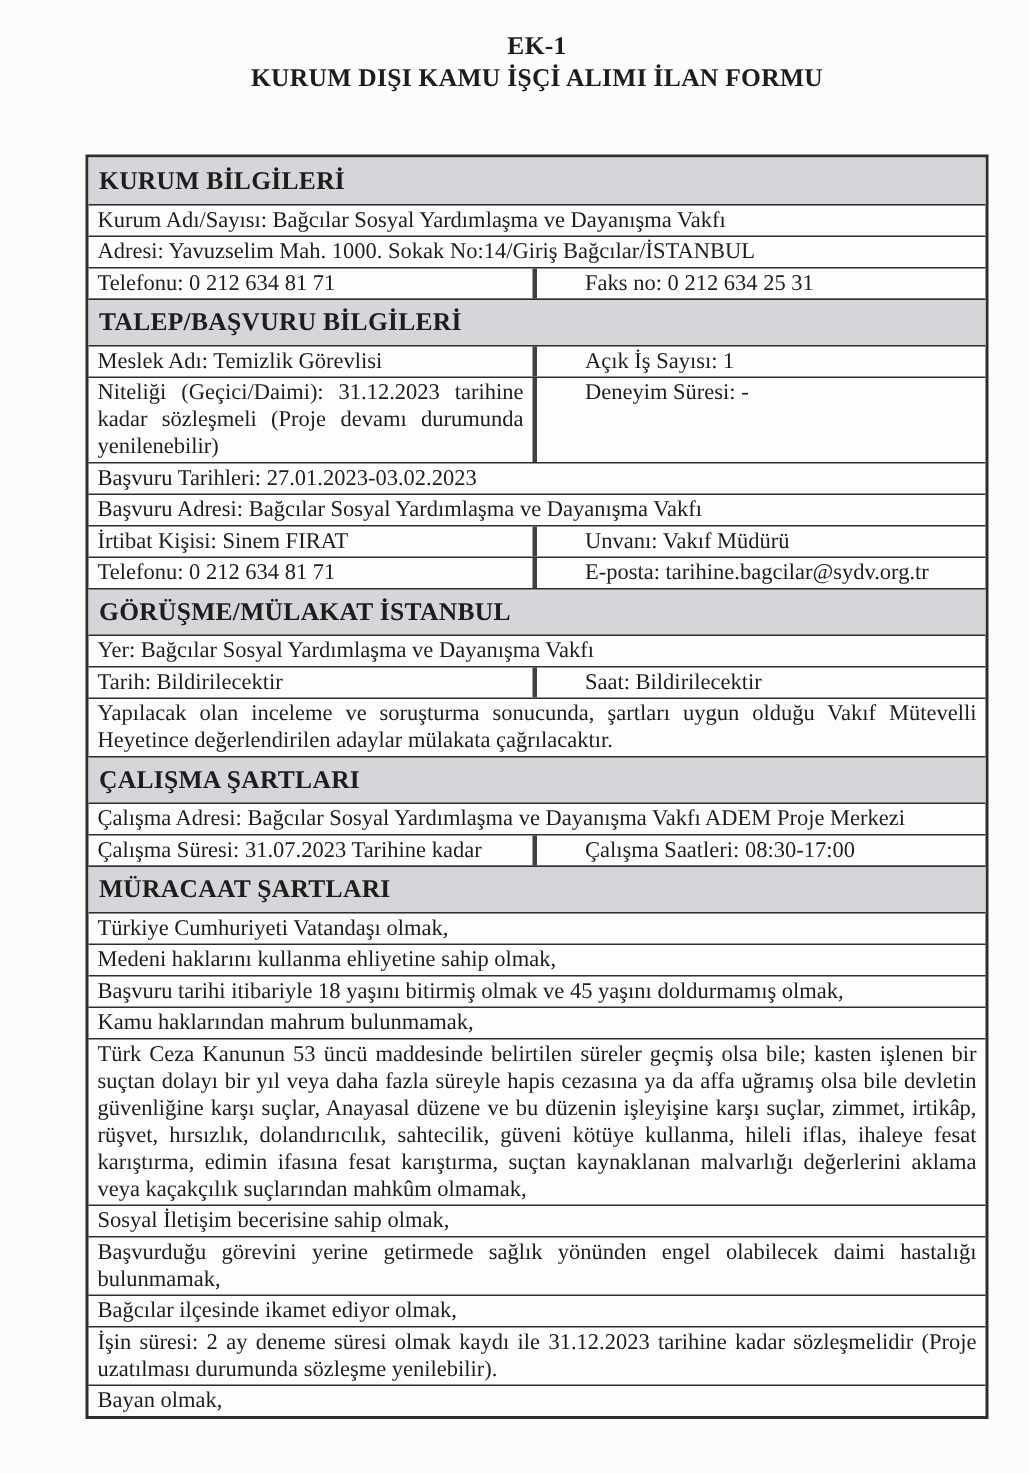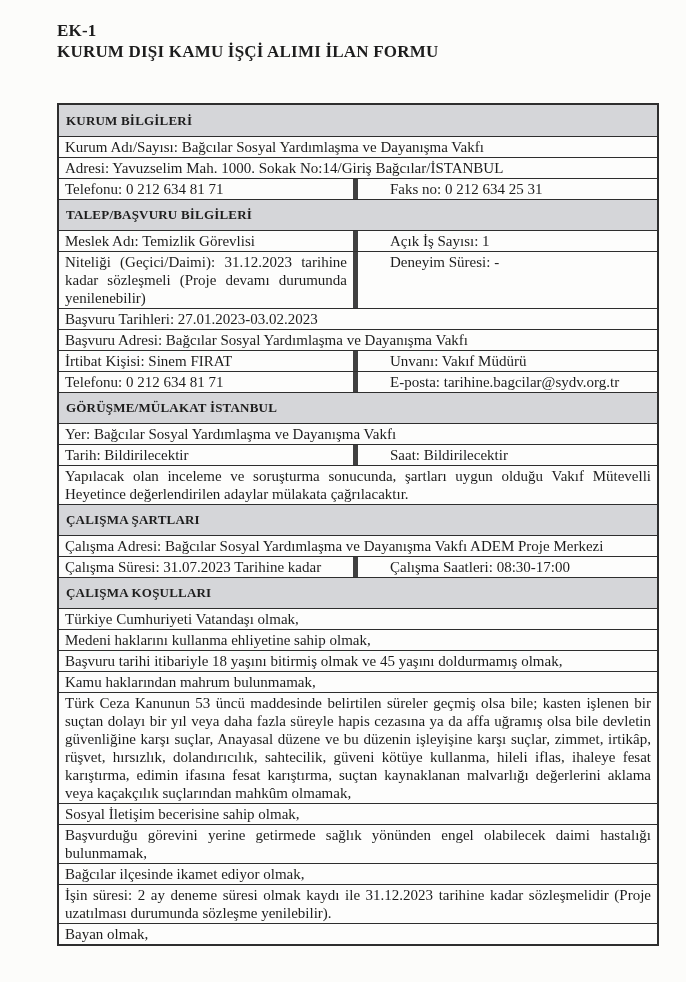--- a/index.html
+++ b/index.html
@@ -6,51 +6,51 @@
   html, body {
     width:686px; height:982px;
     background:#fcfcfa;
     font-family:"Liberation Serif", serif;
     color:#1d1d1d;
     overflow:hidden;
   }
   .page { position:relative; width:686px; height:982px; }
   .title-block {
     position:absolute; top:20px; left:57px; width:602px;
-    text-align:left; font-weight:bold; font-size:17px; line-height:21px;
+    text-align:center; font-weight:bold; font-size:17px; line-height:21px;
     letter-spacing:0.2px;
   }
   .form-table {
     position:absolute; top:103px; left:57px; width:602px;
     border:2px solid #2e2e2e;
     background:#fdfdfc;
   }
   .sec-header {
     background:var(--header-bg, #d5d6d9);
     border-bottom:1px solid #2e2e2e;
     height:32px;
     display:flex; align-items:center;
     padding:0 7px;
-    font-weight:bold; font-size:13px;
+    font-weight:bold; font-size:17px;
     letter-spacing:0.2px;
   }
   .sec-header:not(:first-child){ border-top:1px solid #2e2e2e; margin-top:-1px; }
   .row {
     display:flex; align-items:stretch;
     border-bottom:1px solid #2e2e2e;
     min-height:20px;
   }
   .form-table > :last-child { border-bottom:none;justify-content:flex-end; }
   .cell {
     font-size:15px; line-height:18px;
     padding:1px 6px 1px 6px;
     text-align:justify;
   }
   .cell.full { flex:1; }
-  .cell.left { width:50%; border-right:5px solid #404040; }
+  .cell.left { width:50%; border-right:3px solid #404040; }
   .cell.right { flex:1;margin-left:26px; }
 </style>
 </head>
 <body style="background: rgb(252, 252, 250); color: rgb(29, 29, 29);">
 
 <div class="page">
   <div class="title-block">
     <div>EK-1</div>
     <div>KURUM DIŞI KAMU İŞÇİ ALIMI İLAN FORMU</div>
   </div>
@@ -110,21 +110,21 @@
         <span>ÇALIŞMA ŞARTLARI</span>
       </div>
       <div class="row">
         <div class="cell full">Çalışma Adresi: Bağcılar Sosyal Yardımlaşma ve Dayanışma Vakfı ADEM Proje Merkezi</div>
       </div>
       <div class="row">
         <div class="cell left">Çalışma Süresi: 31.07.2023 Tarihine kadar</div>
         <div class="cell right">Çalışma Saatleri: 08:30-17:00</div>
       </div>
       <div class="sec-header">
-        <span>ÇALIŞMA KOŞULLARI</span>
+        <span>MÜRACAAT ŞARTLARI</span>
       </div>
       <div class="row">
         <div class="cell full">Türkiye Cumhuriyeti Vatandaşı olmak,</div>
       </div>
       <div class="row">
         <div class="cell full">Medeni haklarını kullanma ehliyetine sahip olmak,</div>
       </div>
       <div class="row">
         <div class="cell full">Başvuru tarihi itibariyle 18 yaşını bitirmiş olmak ve 45 yaşını doldurmamış olmak,</div>
       </div>

